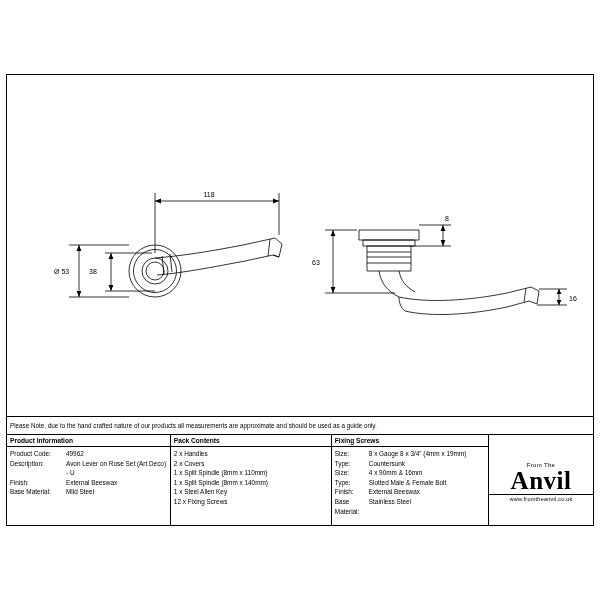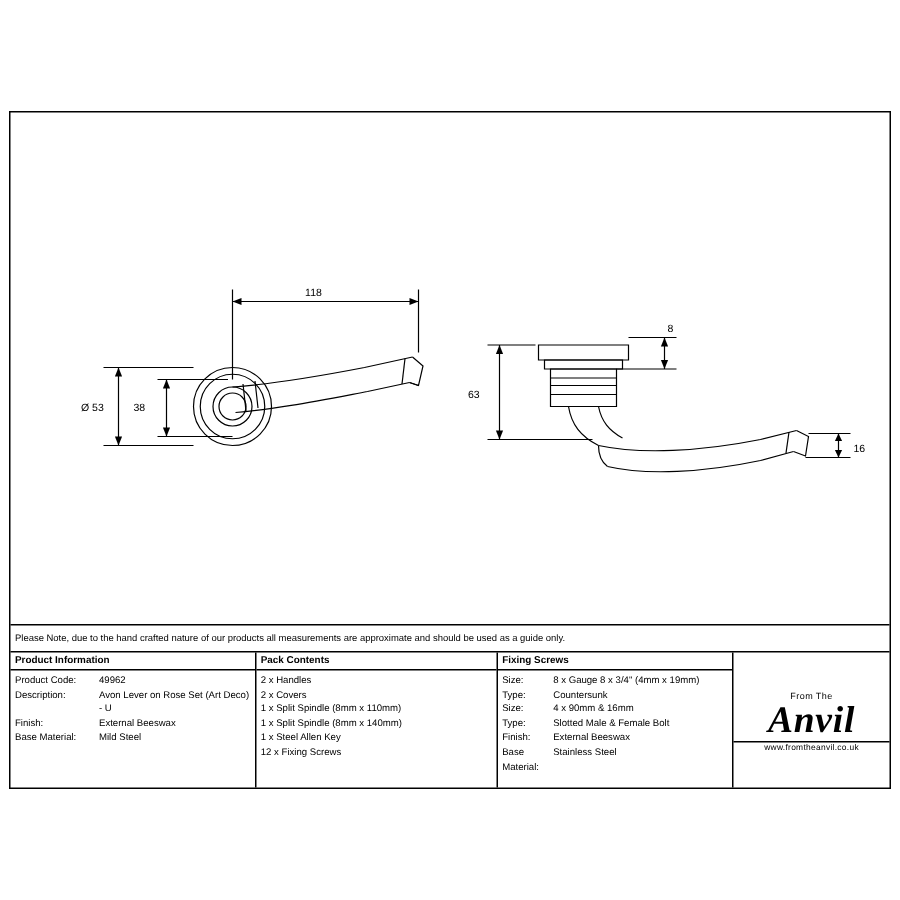--- a/index.html
+++ b/index.html
@@ -16,21 +16,21 @@
   .col.logo{flex:1;border-left:1px solid #000;display:flex;align-items:center;justify-content:center;}
   .hdr{font-size:6.6px;font-weight:bold;padding:2px 0 2px 3px;border-bottom:1px solid #000;}
   .rows{padding:2px 0 0 3px;}
   .row{display:flex;font-size:6.4px;line-height:9.6px;}
   .row .k{width:56px;flex:none;}
   .row .v{flex:1;}
   .row.single{display:block;}
   .fix .row .k{width:34px;}
   .logo-wrap{text-align:center;transform:translateY(2px);}
   .logo-top{font-size:6px;letter-spacing:.3px;}
-  .logo-main{font-family:"Liberation Serif",serif;font-size:25px;font-style:italic;font-weight:bold;line-height:25px;letter-spacing:.5px;}
+  .logo-main{font-family:"Liberation Serif",serif;font-size:25px;font-weight:bold;line-height:25px;letter-spacing:.5px;}
   .logo-url{font-size:5.6px;letter-spacing:.2px;margin-top:1px;}
   .logo-rule{height:1px;background:#000;width:104px;margin:1px auto 0;}
   svg text{font-family:"Liberation Sans",sans-serif;}
 </style>
 </head>
 <body>
 
 <div class="sheet">
   <div class="frame">
 

